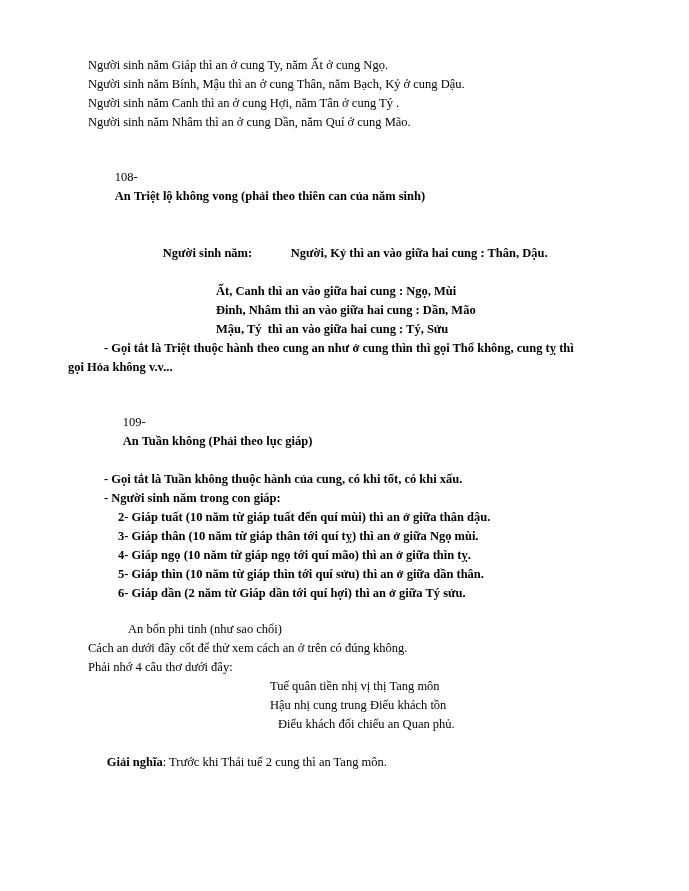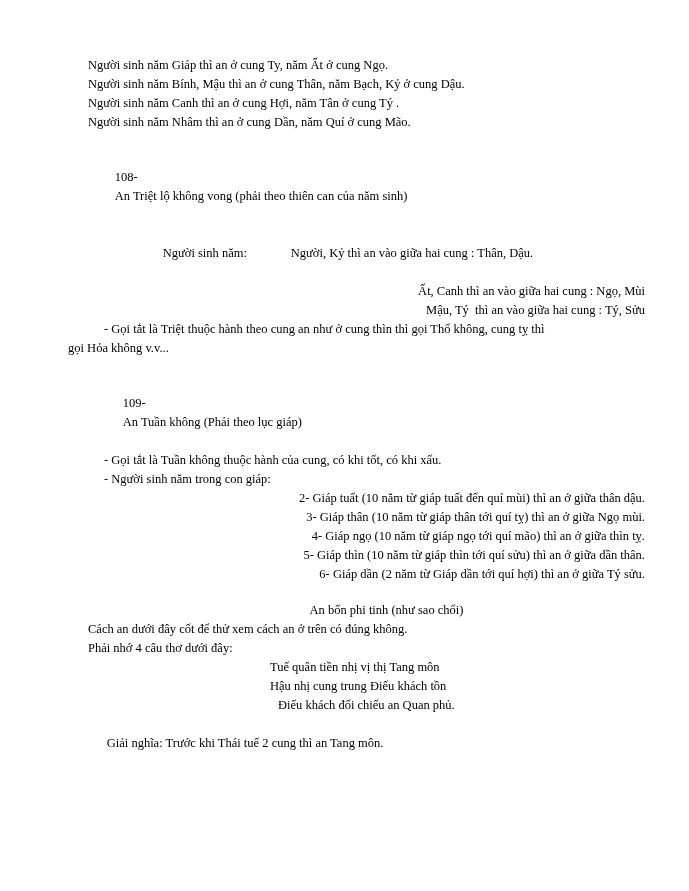--- a/index.html
+++ b/index.html
@@ -14,41 +14,40 @@
     color: #000000;
     font-size: 12.5px;
     line-height: 1.52;
     overflow: hidden;
   }
   .page {
     position: relative;
     width: 689px;
     height: 891px;
     box-sizing: border-box;
-    padding: 56px 44px 40px 88px;
+    padding: 56px 92px 40px 88px;
   }
   .line {
     white-space: pre-wrap;
   }
-  .b { font-weight: normal; }
+  .b { font-weight: bold; }
   .i { }
   .spacer-md { height: 17px; }
   .indent-1 { padding-left: 8px; }
   .indent-2 { padding-left: 16px; }
-  .indent-3 { padding-left: 30px; text-align: right; }
+  .indent-3 { padding-left: 30px; }
   .indent-4 { padding-left: 46px; }
-  .center { text-align: center; }
+  .center { }
   .col-label {
     display: inline-block;
     width: 128px;
     margin-left: 48px;
   }
   .sub-indent {
     padding-left: 128px;
-    text-align: right;
   }
   .block-center-ish {
     padding-left: 182px;
   }
 </style>
 </head>
 <body>
 
 <div class="page">
 
@@ -63,20 +62,21 @@
 
   <div>
     <div class="line indent-1">
       <span>108-</span>
       <span class="b">An Triệt lộ không vong (phải theo thiên can của năm sinh)</span>
     </div>
     <div class="line indent-1">
       <span class="b col-label">Người sinh năm:</span><span class="b">Người, Kỷ thì an vào giữa hai cung : Thân, Dậu.</span>
     </div>
     <div class="line indent-1 sub-indent b">Ất, Canh thì an vào giữa hai cung : Ngọ, Mùi</div>
+    <div class="line indent-1 sub-indent b">Đinh, Nhâm thì an vào giữa hai cung : Dần, Mão</div>
     <div class="line indent-1 sub-indent b">Mậu, Tý  thì an vào giữa hai cung : Tý, Sửu</div>
     <div class="line indent-2 b">- Gọi tắt là Triệt thuộc hành theo cung an như ở cung thìn thì gọi Thổ không, cung tỵ thì</div>
     <div class="line b" style="padding-left:0; margin-left:-20px;">gọi Hỏa không v.v...</div>
   </div>
 
   <div class="spacer-md"></div>
 
   <div>
     <div class="line indent-2">
       <span>109-</span>

